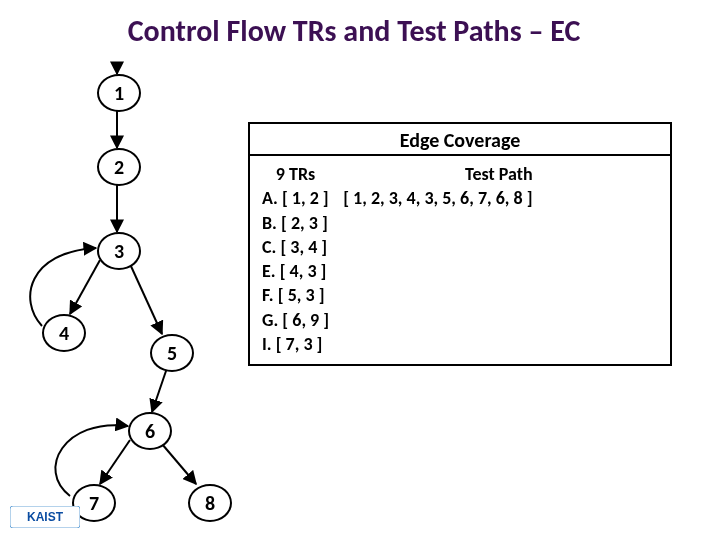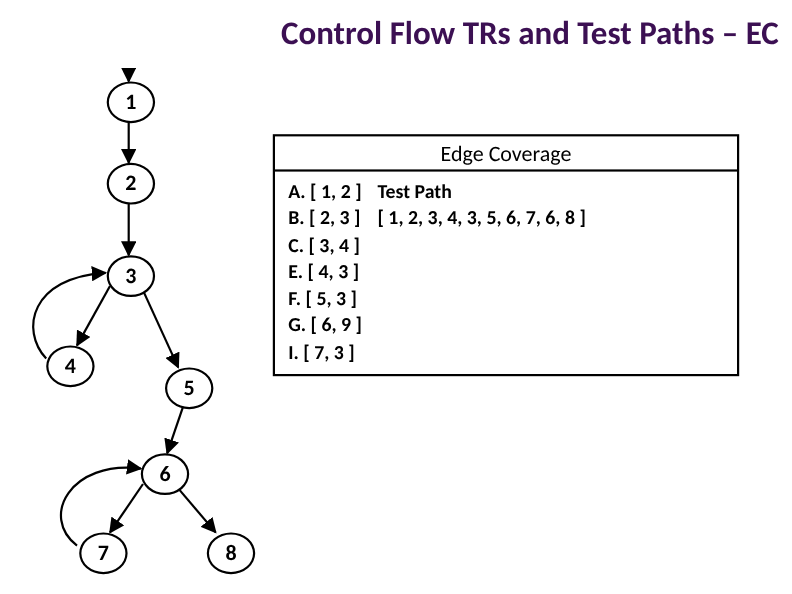--- a/index.html
+++ b/index.html
@@ -1,24 +1,24 @@
 <!DOCTYPE html>
 <html><head>
 <meta charset="utf-8">
 <style>
   html,body{margin:0;padding:0;width:720px;height:540px;background:#fff;font-family:Calibri,Arial,sans-serif;color:#000;}
   .slide{position:relative;width:720px;height:540px;}
-  .title{position:absolute;top:12px;left:0;width:708px;text-align:right;font-size:30px;font-weight:700;color:#3c1053;}
+  .title{position:absolute;top:12px;left:0;width:708px;text-align:center;font-size:30px;font-weight:700;color:#3c1053;}
   .node{position:absolute;border:2px solid #000;border-radius:50%/50%;background:#fff;display:flex;align-items:center;justify-content:center;font-size:20px;font-weight:700;}
   .edge-box{position:absolute;border:2px solid #000;background:#fff;}
-  .ec-title{text-align:center;font-size:20px;font-weight:400;padding:4px 0 2px 0;border-bottom:2px solid #000;}
+  .ec-title{text-align:center;font-size:20px;font-weight:700;padding:4px 0 2px 0;border-bottom:2px solid #000;}
   .ec-body{display:flex;}
   .trs{padding:6px 10px 8px 12px;font-size:18px;font-weight:600;line-height:1.35;white-space:pre;}
   .tpath{padding:6px 10px 8px 4px;font-size:18px;font-weight:600;line-height:1.35;}
-  .tpath .tp-hd{text-align:left;}
+  .tpath .tp-hd{text-align:right;}
   .logo{position:absolute;left:10px;bottom:8px;}
   svg.edges{position:absolute;left:0;top:0;}
 </style>
 </head>
 <body>
 
 <div class="slide">
 
   <div class="title">Control Flow TRs and Test Paths – EC</div>
 
@@ -71,22 +71,28 @@
   <div class="node" style="left:72px;top:484px;width:40px;height:34px;">
       <span>7</span>
     </div>
   <div class="node" style="left:188px;top:484px;width:40px;height:34px;">
       <span>8</span>
     </div>
 
   <div class="edge-box" style="left:248px;top:122px;width:420px;">
     <div class="ec-title">Edge Coverage</div>
     <div class="ec-body">
-      <div class="trs"><div>A. [ 1, 2 ]</div><div>B. [ 2, 3 ]</div><div>C. [ 3, 4 ]</div><div>E. [ 4, 3 ]</div><div>F. [ 5, 3 ]</div><div>G. [ 6, 9 ]</div><div>I. [ 7, 3 ]</div></div>
+      <div class="trs"><div style="text-align:center">9 TRs</div><div>A. [ 1, 2 ]</div><div>B. [ 2, 3 ]</div><div>C. [ 3, 4 ]</div><div>E. [ 4, 3 ]</div><div>F. [ 5, 3 ]</div><div>G. [ 6, 9 ]</div><div>I. [ 7, 3 ]</div></div>
       <div class="tpath">
         <div class="tp-hd">Test Path</div>
         <div>[ 1, 2, 3, 4, 3, 5, 6, 7, 6, 8 ]</div>
       </div>
     </div>
   </div>
 
+  <div class="logo">
+    <svg width="70" height="22">
+      <rect x="0" y="0" width="70" height="22" rx="3" fill="#fff" stroke="#6aa5d8" stroke-width="1"></rect>
+      <text x="35" y="15" text-anchor="middle" font-family="Arial" font-size="12" font-weight="700" fill="#0b4da2">KAIST</text>
+    </svg>
+  </div>
 
 </div>
 
 </body></html>

